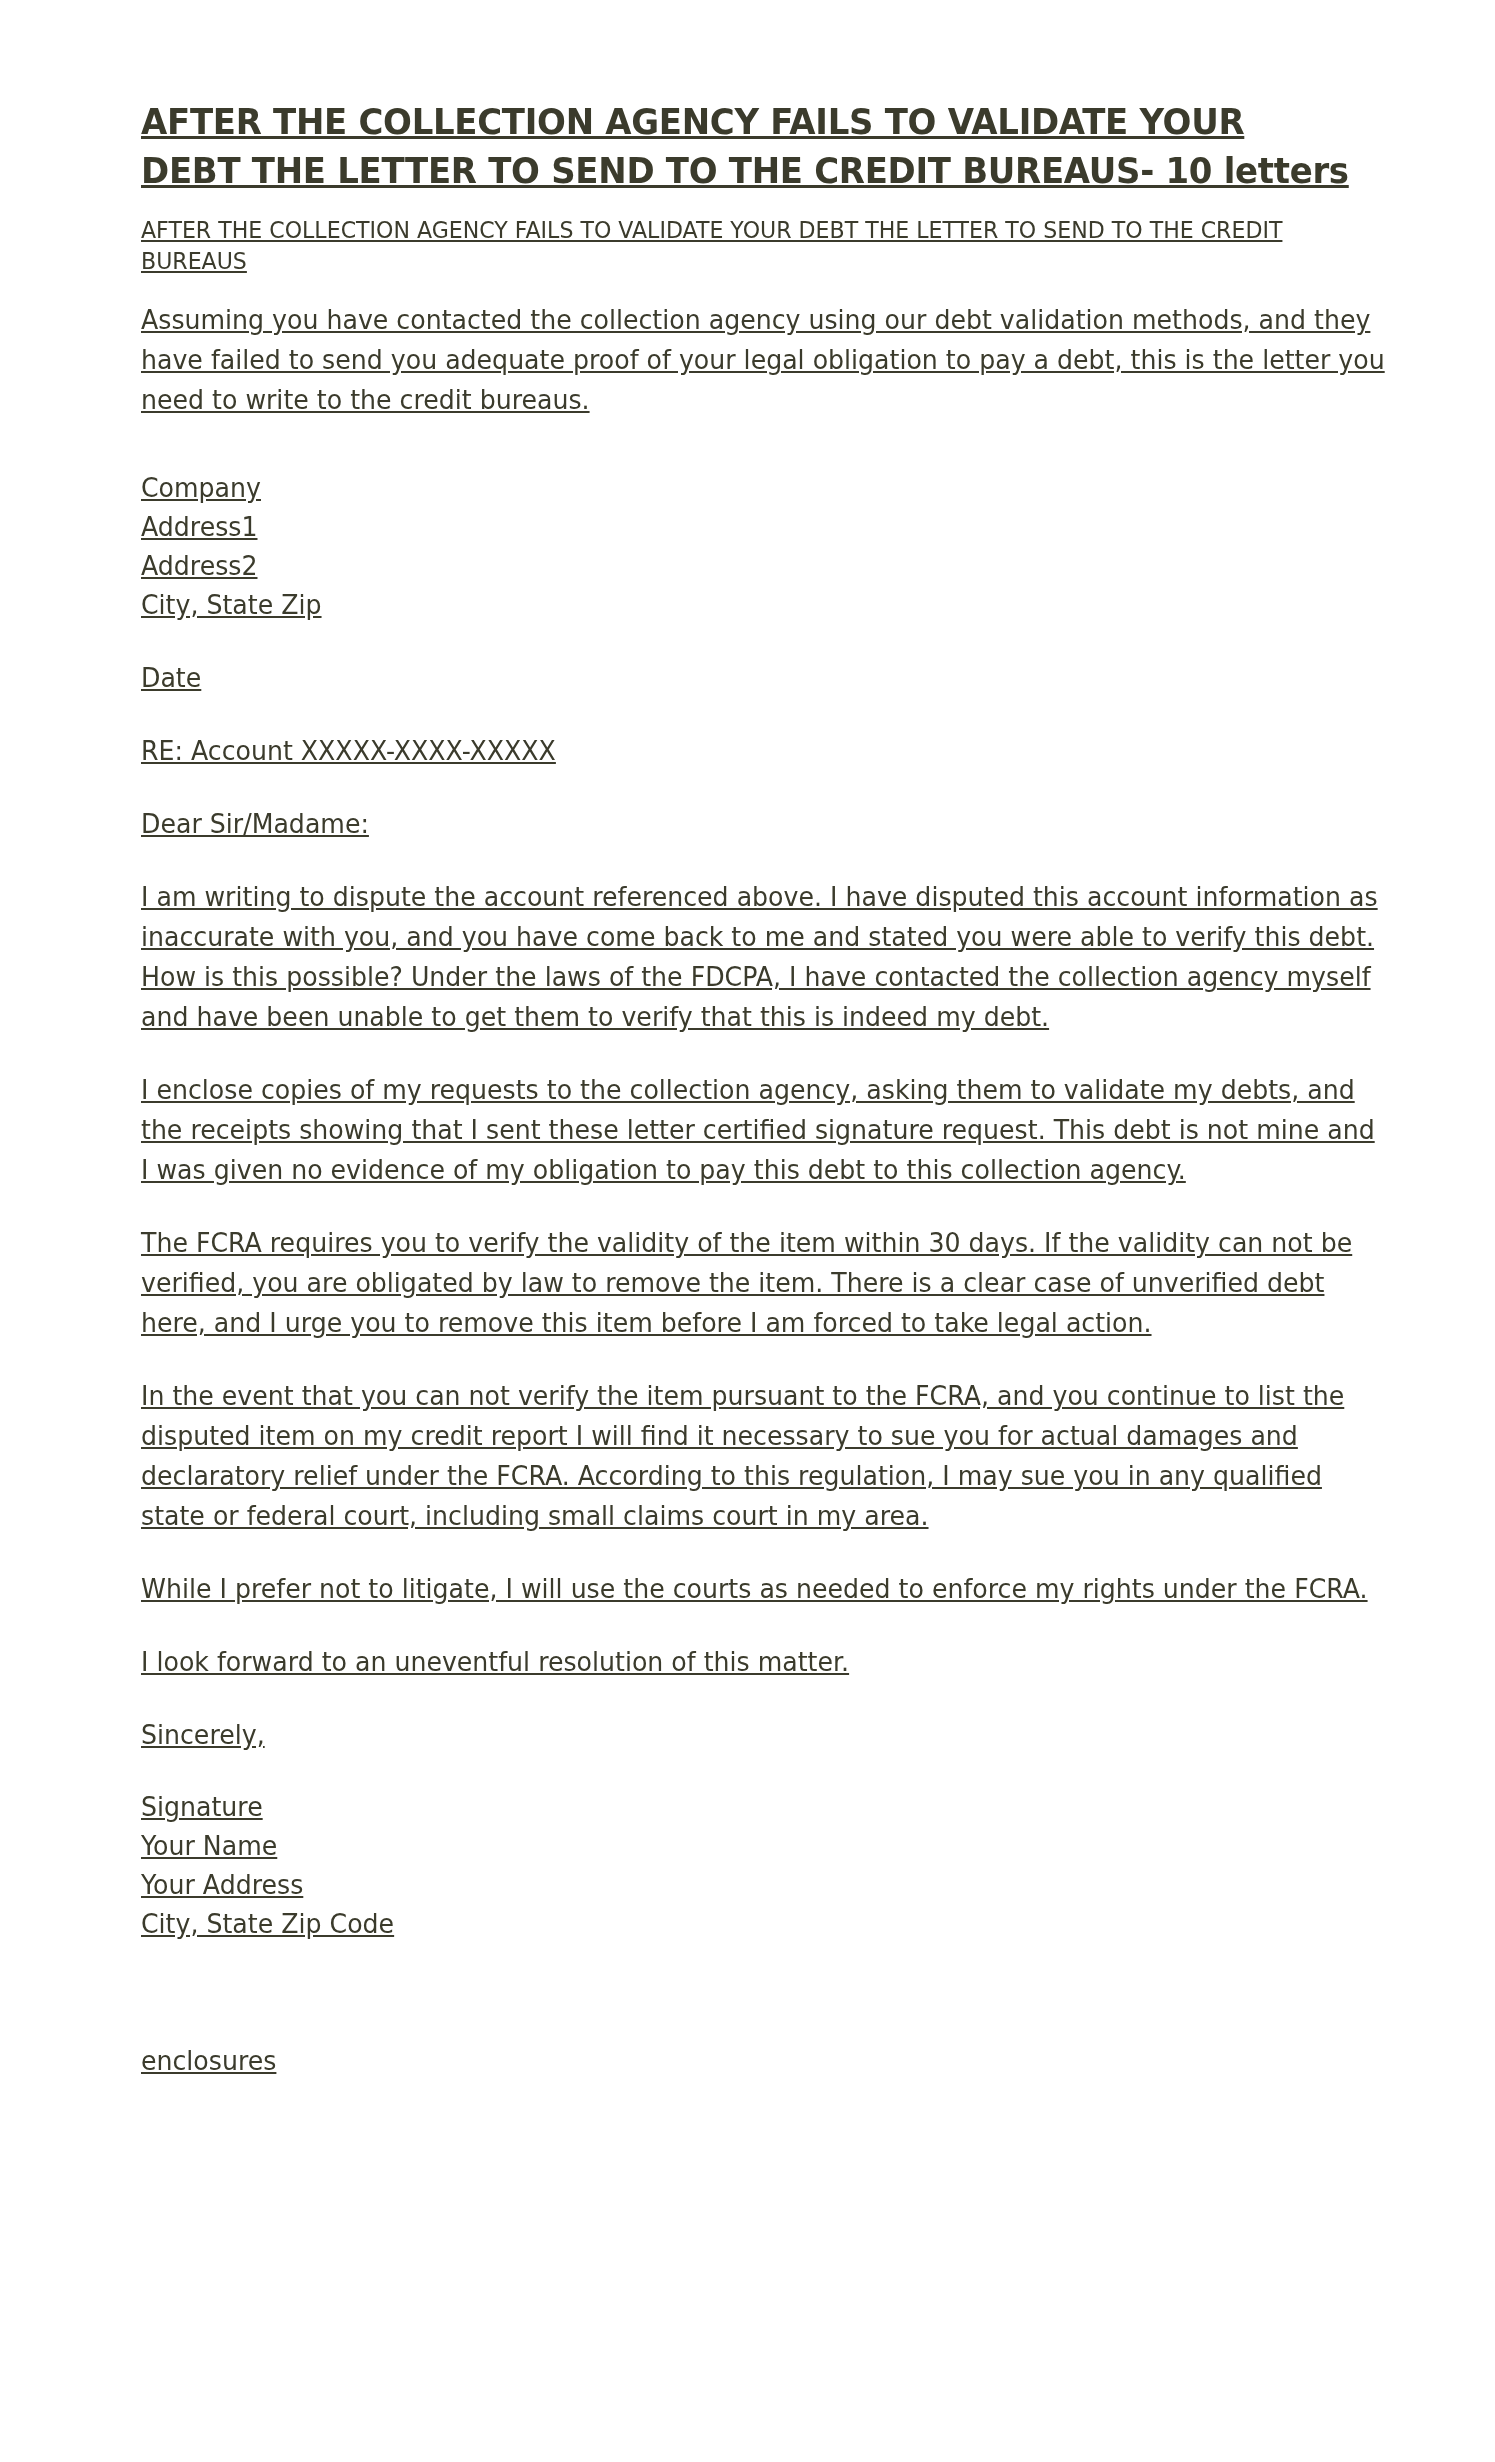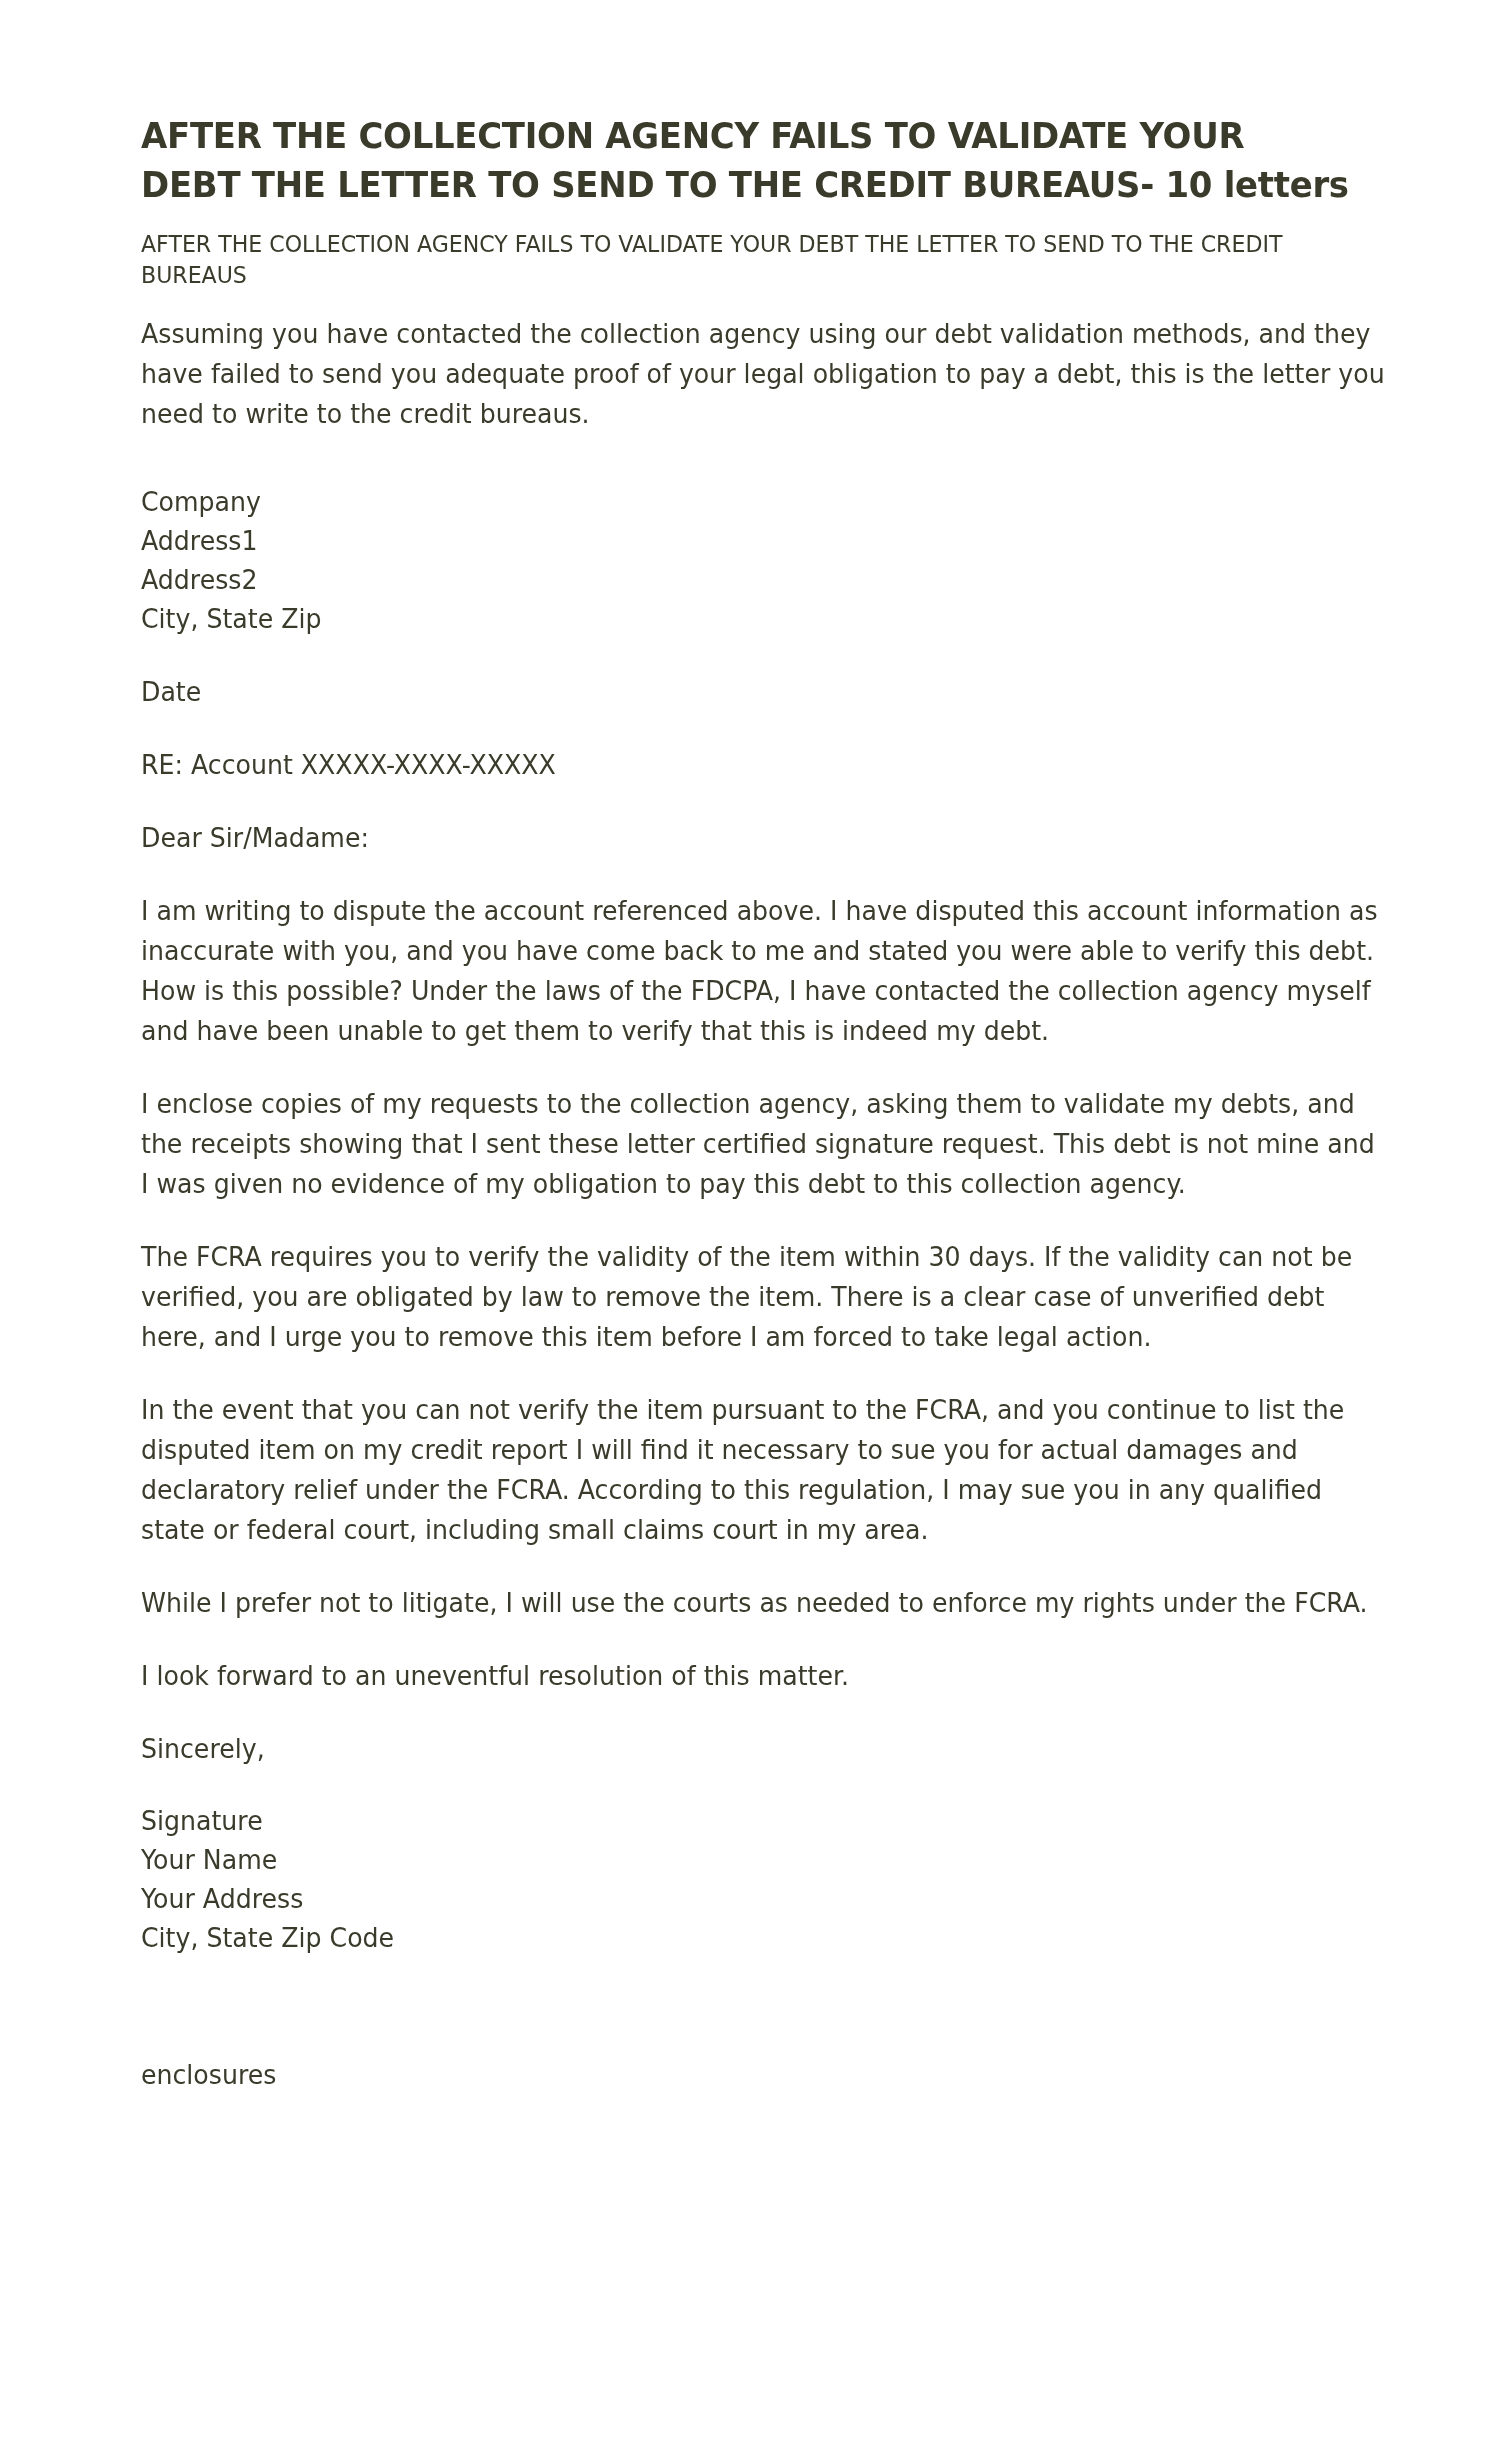--- a/index.html
+++ b/index.html
@@ -11,22 +11,23 @@
       width: 1495px;
       height: 2462px;
       position: relative;
       overflow: hidden;
       font-family: "DejaVu Sans", sans-serif;
       color: #3b3b2c;
     }
     .page {
       position: absolute;
       left: 141px;
-      top: 112px;
+      top: 98px;
       width: 1249px;
+      text-decoration: underline;
     }
     .title {
       font-family: "DejaVu Sans", sans-serif;
       font-weight: bold;
       font-size: 35px;
       line-height: 49px;
       margin: 0 0 19.3px 0;
       letter-spacing: -0.3px;
       transform: scaleX(0.97);
       transform-origin: left top;

